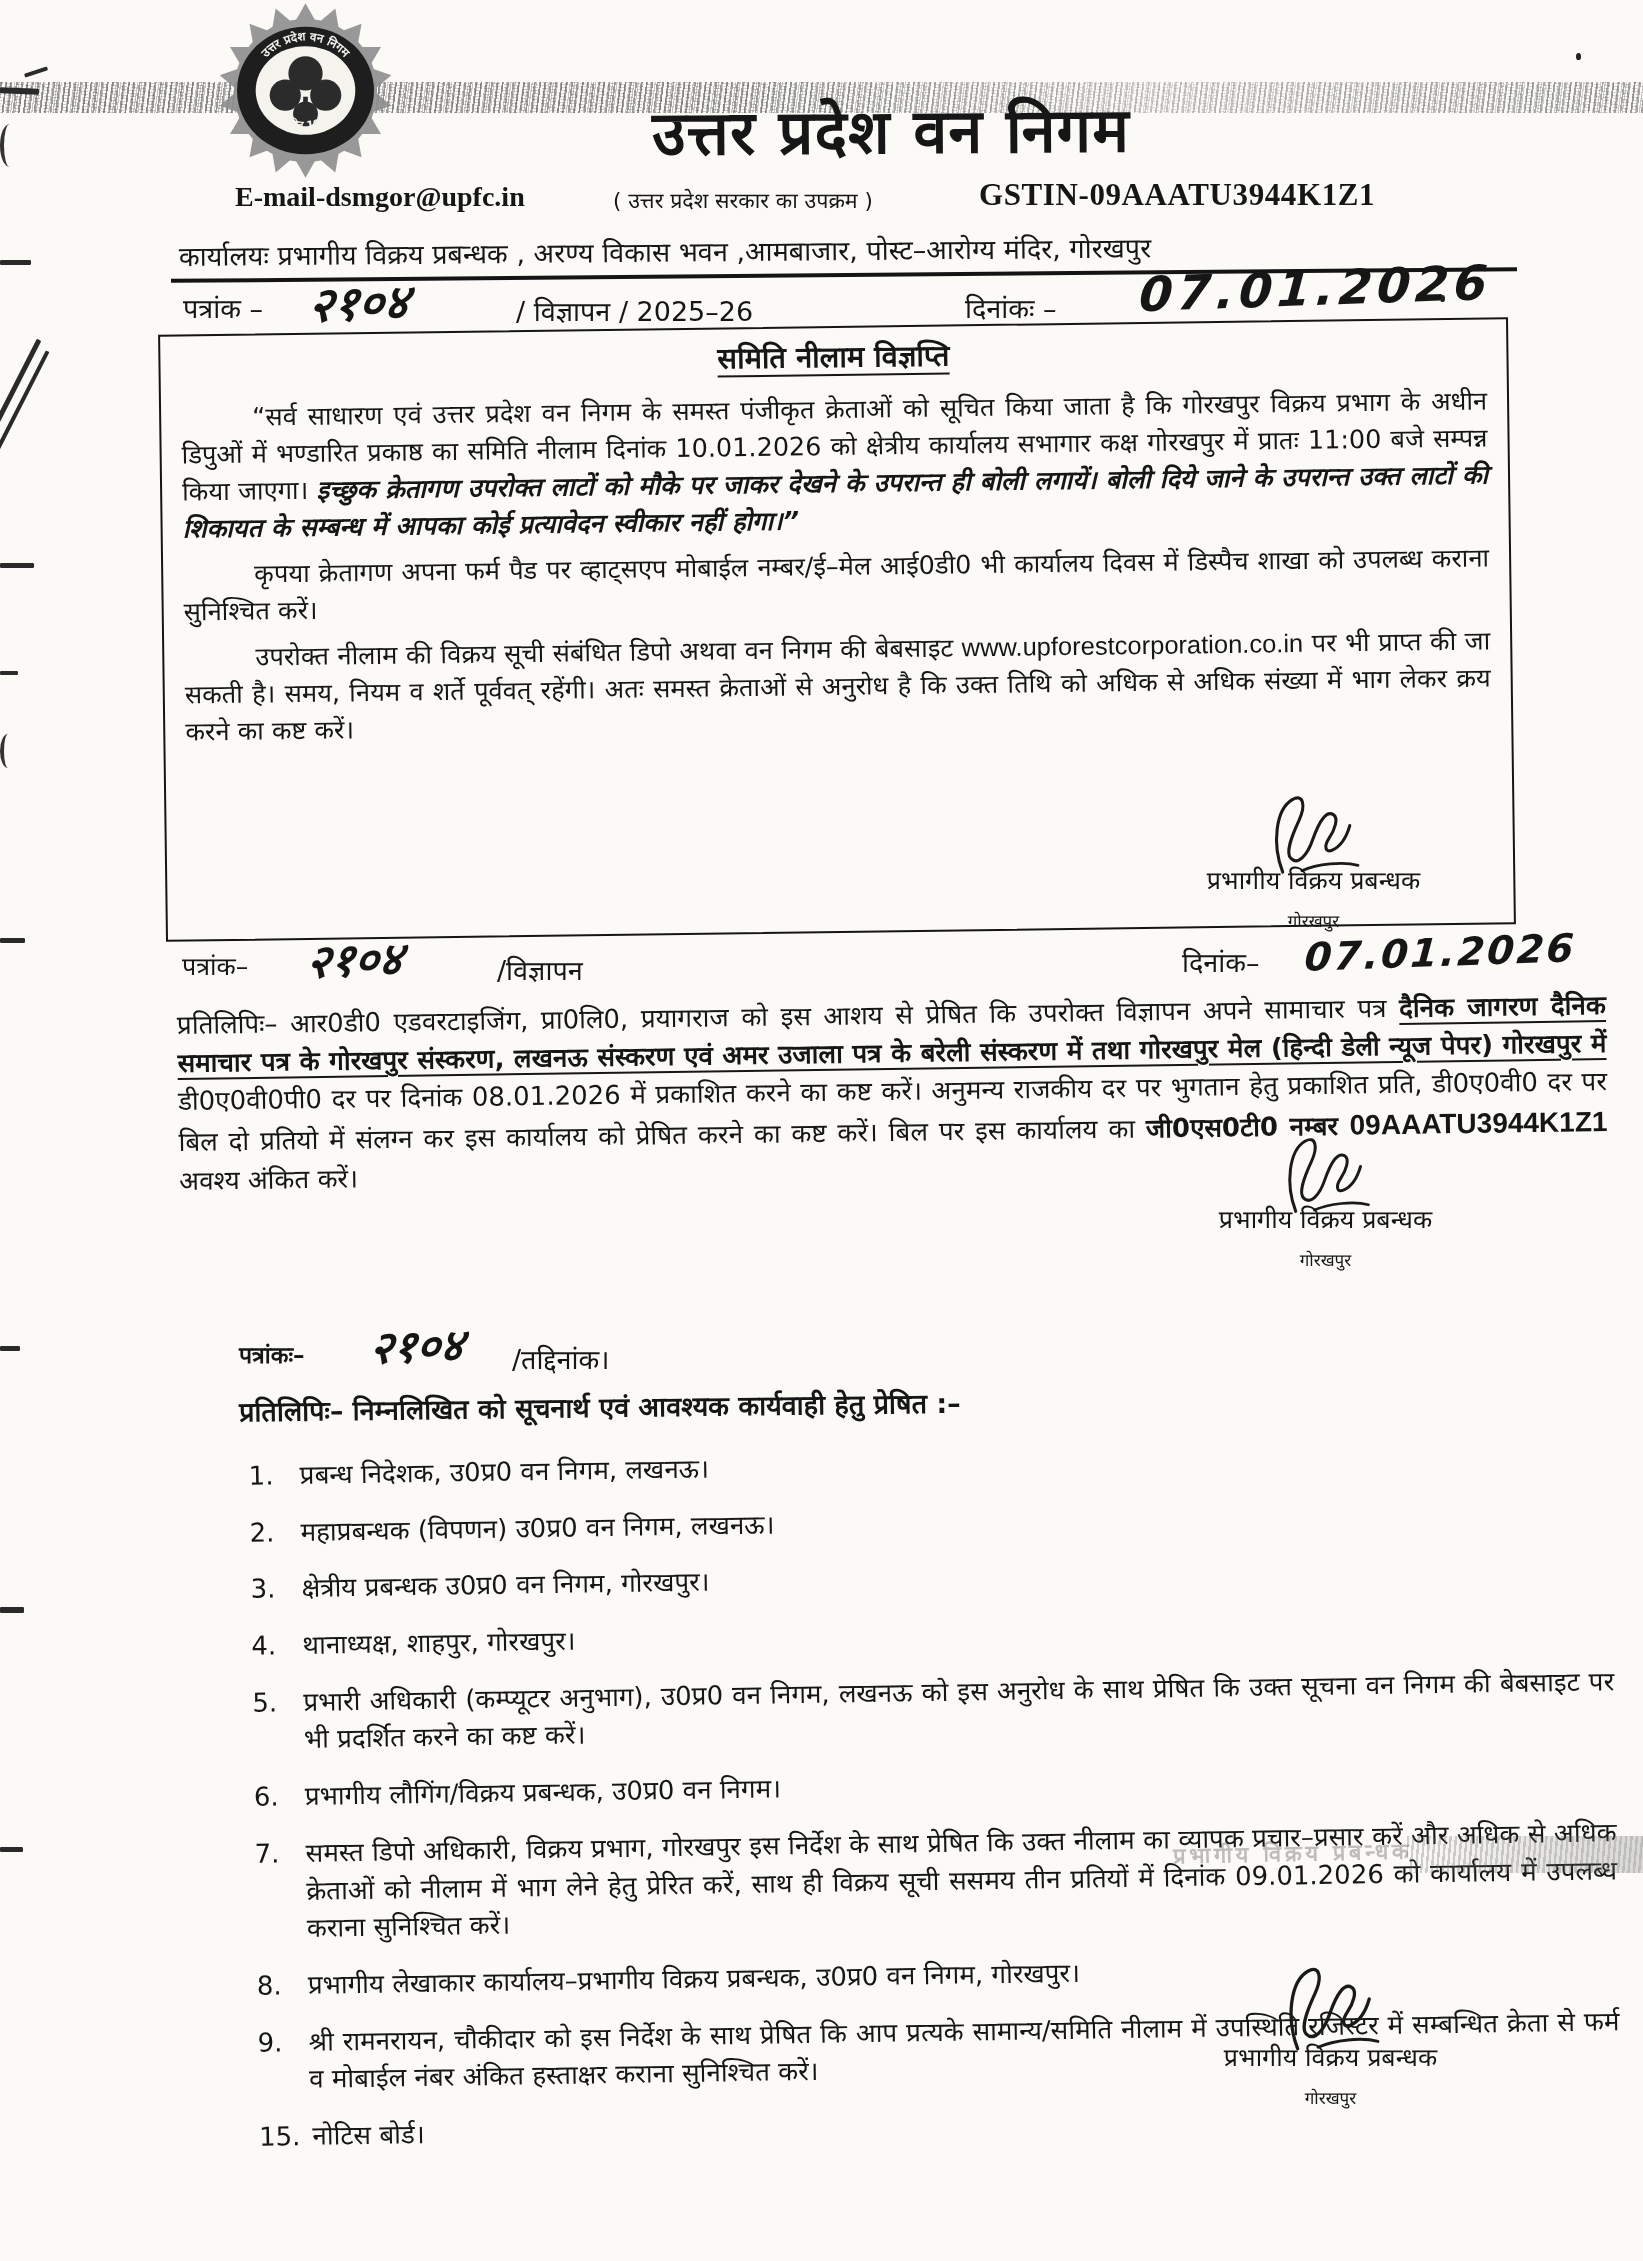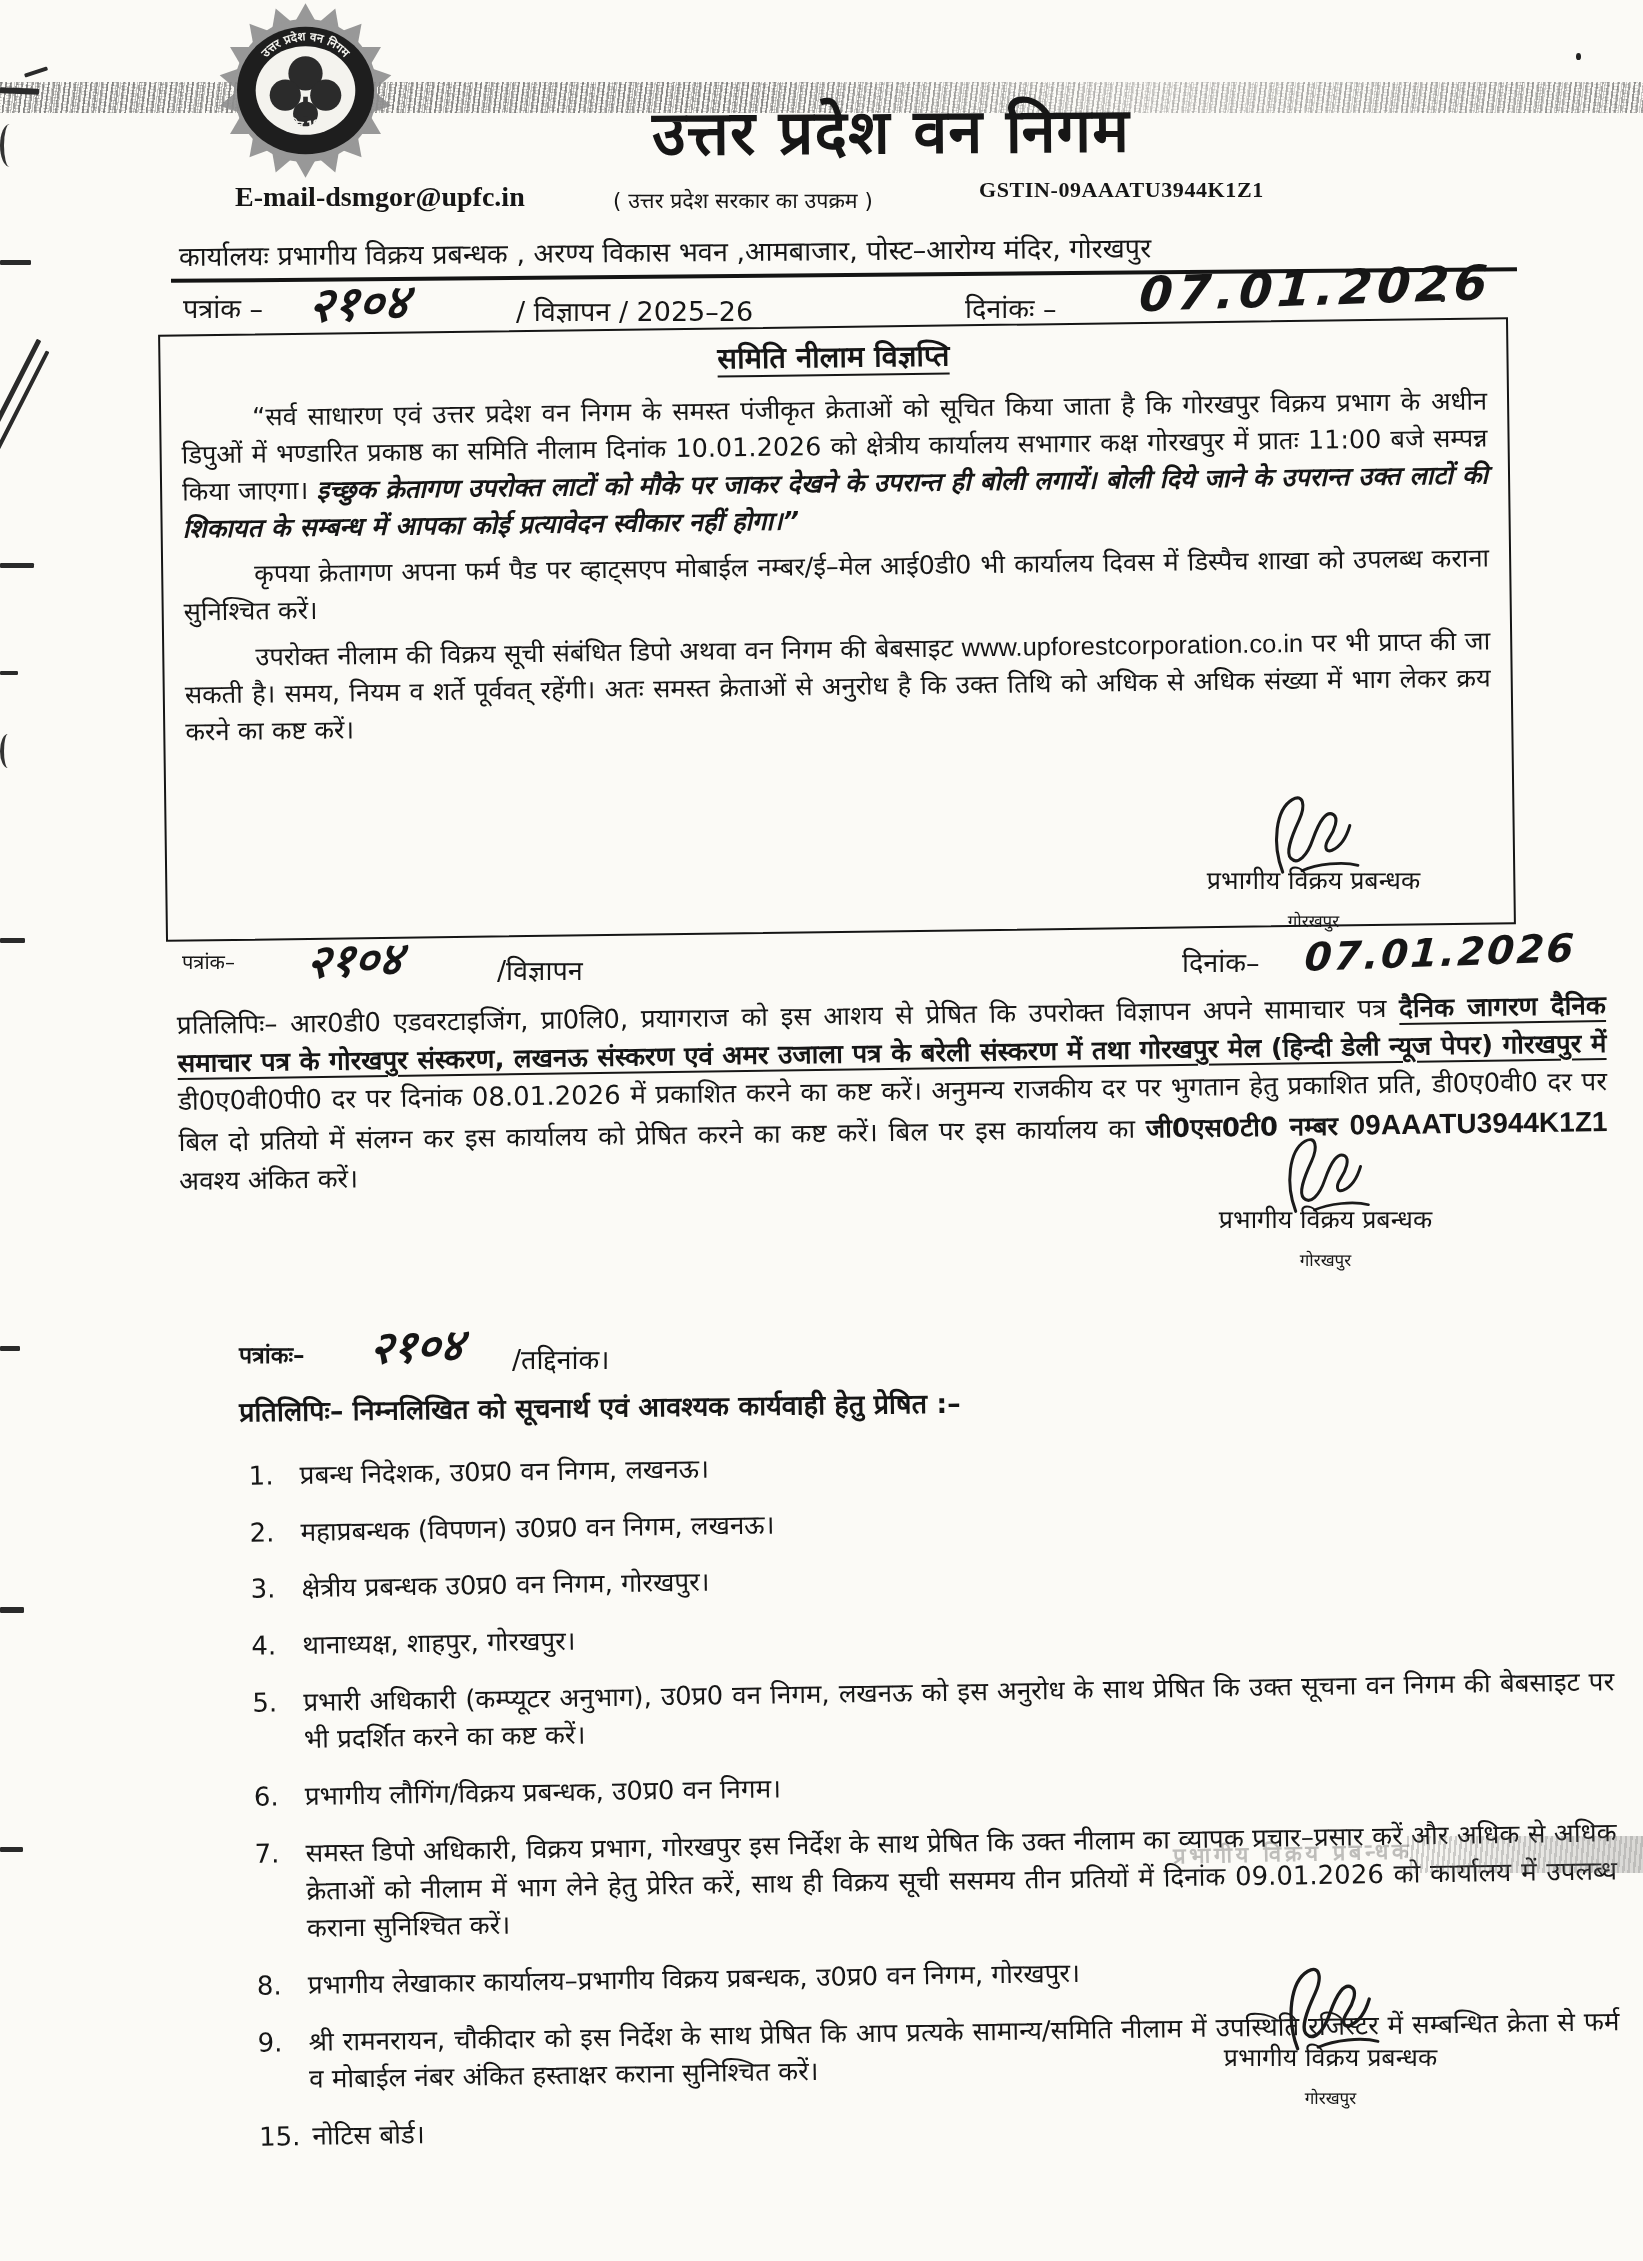--- a/index.html
+++ b/index.html
@@ -24,21 +24,21 @@
   .dot{position:absolute;width:5.3px;height:7.1px;background:#222;border-radius:50%;}
   
   .emblem{position:absolute;left:216px;top:1.2px;width:179px;height:179px;}
   .org-title{position:absolute;left:380px;top:88px;width:1022px;text-align:center;
     font-size:61px;font-weight:bold;letter-spacing:1.2px;transform:rotate(-0.4deg);white-space:nowrap;}
   .email-line{position:absolute;left:0;top:177px;width:1644px;height:42px;}
   .email-label{position:absolute;left:235px;top:3.6px;font-family:"Liberation Serif",serif;
     font-weight:bold;font-size:28px;}
   .undertaking{position:absolute;left:613px;top:8.3px;font-size:21.4px;}
   .gstin{position:absolute;left:979px;top:0;font-family:"Liberation Serif",serif;
-    font-weight:bold;font-size:22px;letter-spacing:0.6px;}
+    font-weight:bold;font-size:31px;letter-spacing:0.6px;}
   .office-line{position:absolute;left:179px;top:231px;width:1347px;font-size:27px;
     transform:rotate(-0.5deg);white-space:nowrap;}
   .office-rule{position:absolute;left:171px;top:273px;width:1346px;height:4.2px;background:#141414;
     transform:rotate(-0.5deg);}
   .hand{font-style:italic;font-weight:600;transform:skewX(-6deg) rotate(-2deg);display:inline-block;}
   .ref1-label{position:absolute;left:183px;top:289px;font-size:27px;}
   .ref1-number{position:absolute;left:309px;top:269px;font-size:48px;}
   .ref1-suffix{position:absolute;left:516px;top:292px;font-size:27px;}
   .ref1-datelabel{position:absolute;left:965px;top:289px;font-size:27px;}
   .ref1-date{position:absolute;left:1140px;top:260px;font-size:48px;letter-spacing:4.8px;}
@@ -56,21 +56,21 @@
   .url{font-family:"Liberation Sans",sans-serif;}
   
   .sig{position:absolute;width:333px;text-align:center;}
   .sig svg{display:block;margin:0 auto -16.6px auto;}
   .sig .desig{font-size:25px;white-space:nowrap;}
   .sig .place{font-size:17px;margin-top:13px;}
   .sig1{left:1147px;top:790px;}
   .sig2{left:1159px;top:1132px;}
   .sig3{left:1164px;top:1961px;}
   
-  .ref2-label{position:absolute;left:182px;top:948px;font-size:20px;}
+  .ref2-label{position:absolute;left:182px;top:948px;font-size:25px;}
   .ref2-number{position:absolute;left:307px;top:927px;font-size:46px;}
   .ref2-suffix{position:absolute;left:497px;top:951px;font-size:27px;}
   .ref2-datelabel{position:absolute;left:1182px;top:943px;font-size:27px;}
   .ref2-date{position:absolute;left:1305px;top:930px;font-size:39px;letter-spacing:2.4px;}
   .section2{position:absolute;left:178px;top:996px;width:1429px;font-size:26px;
     line-height:1.47;text-align:justify;transform:rotate(-0.8deg);}
   .ul-bold{font-weight:bold;text-decoration:underline;text-decoration-thickness:1.8px;
     text-underline-offset:6px;}
   .gst-bold{font-weight:bold;}
   .gst-num{font-family:"Liberation Sans",sans-serif;font-weight:bold;font-size:28px;}

